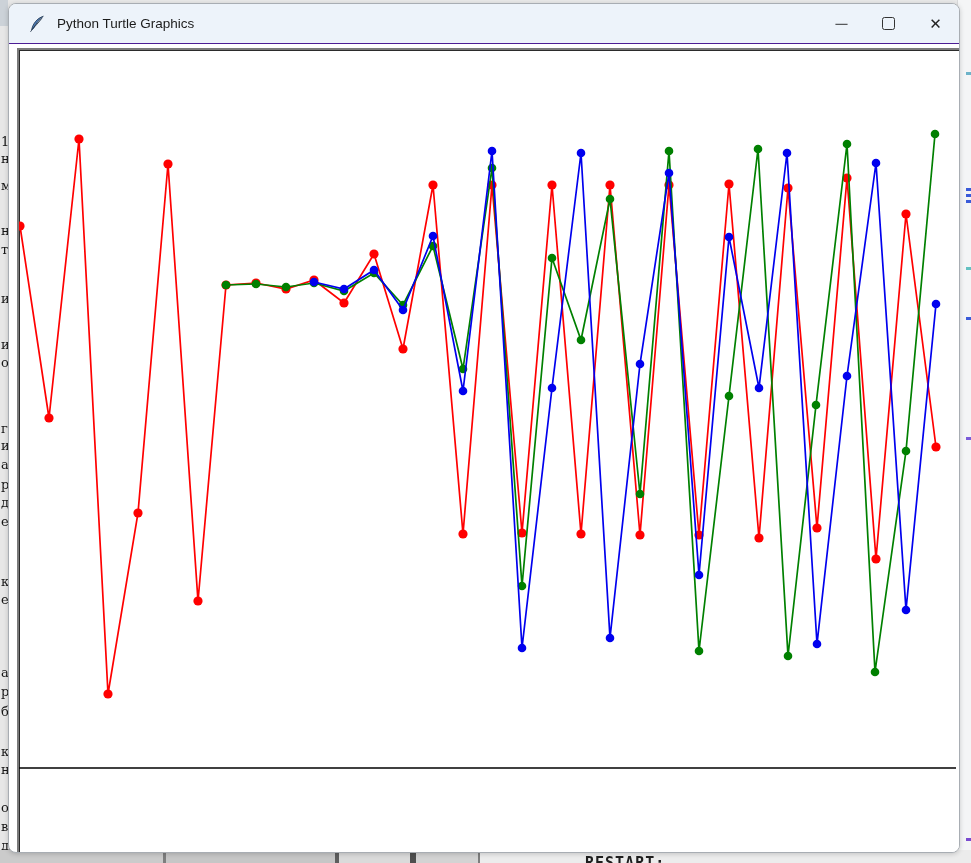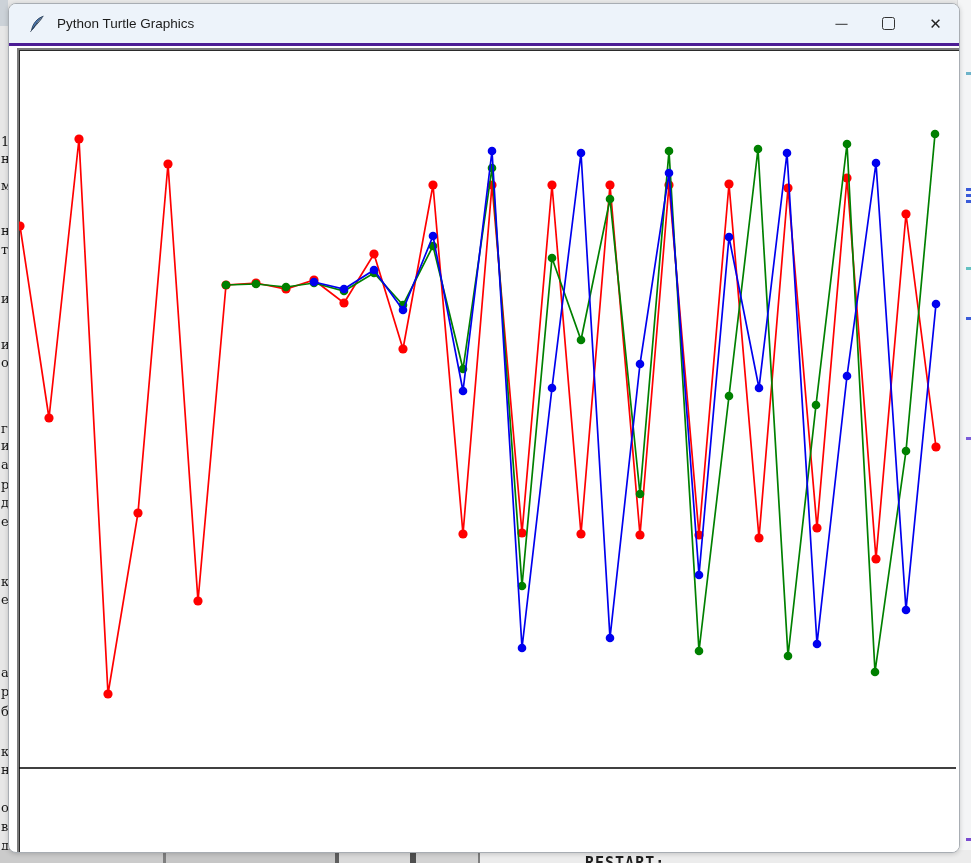--- a/index.html
+++ b/index.html
@@ -26,21 +26,21 @@
   .d2{left:335px;width:4px;background:#5e5e5e;}
   .d3{left:410px;width:6px;background:#4e4e4e;}
   .d4{left:478px;width:2px;}
   .restart{position:absolute;left:585px;top:4px;font-family:"DejaVu Sans Mono",monospace;
         font-weight:bold;font-size:15px;color:#1f1f1f;letter-spacing:1px;white-space:nowrap;}
 
   
   .window{position:absolute;left:8px;top:3px;width:950px;height:848px;background:#ffffff;
         border:1px solid #a8adb3;border-radius:8px;overflow:hidden;box-shadow:0 1px 5px rgba(0,0,0,.18);}
   .titlebar{position:absolute;left:0;top:0;width:100%;height:39px;background:#edf3fa;
-        border-bottom:3px solid #4c1d95;display:flex;align-items:center;}
+        border-bottom:1px solid #4c1d95;display:flex;align-items:center;}
   .app-icon{margin-left:19px;width:18px;height:18px;flex:0 0 auto;}
   .title{margin-left:11px;font-size:13.5px;color:#1b1b1b;}
   .controls{position:absolute;right:0;top:0;height:39px;display:flex;}
   .ctrl{width:47px;height:39px;display:flex;align-items:center;justify-content:center;color:#222;}
   .min-glyph{font-size:13px;line-height:1;transform:scaleX(1.3);}
   .max-box{width:11px;height:11px;border:1.5px solid #333;border-radius:2.5px;}
   .close-glyph{font-size:15px;line-height:1;}
 
   
   .canvas{position:absolute;left:8px;top:44px;width:941px;height:812px;background:#ffffff;

